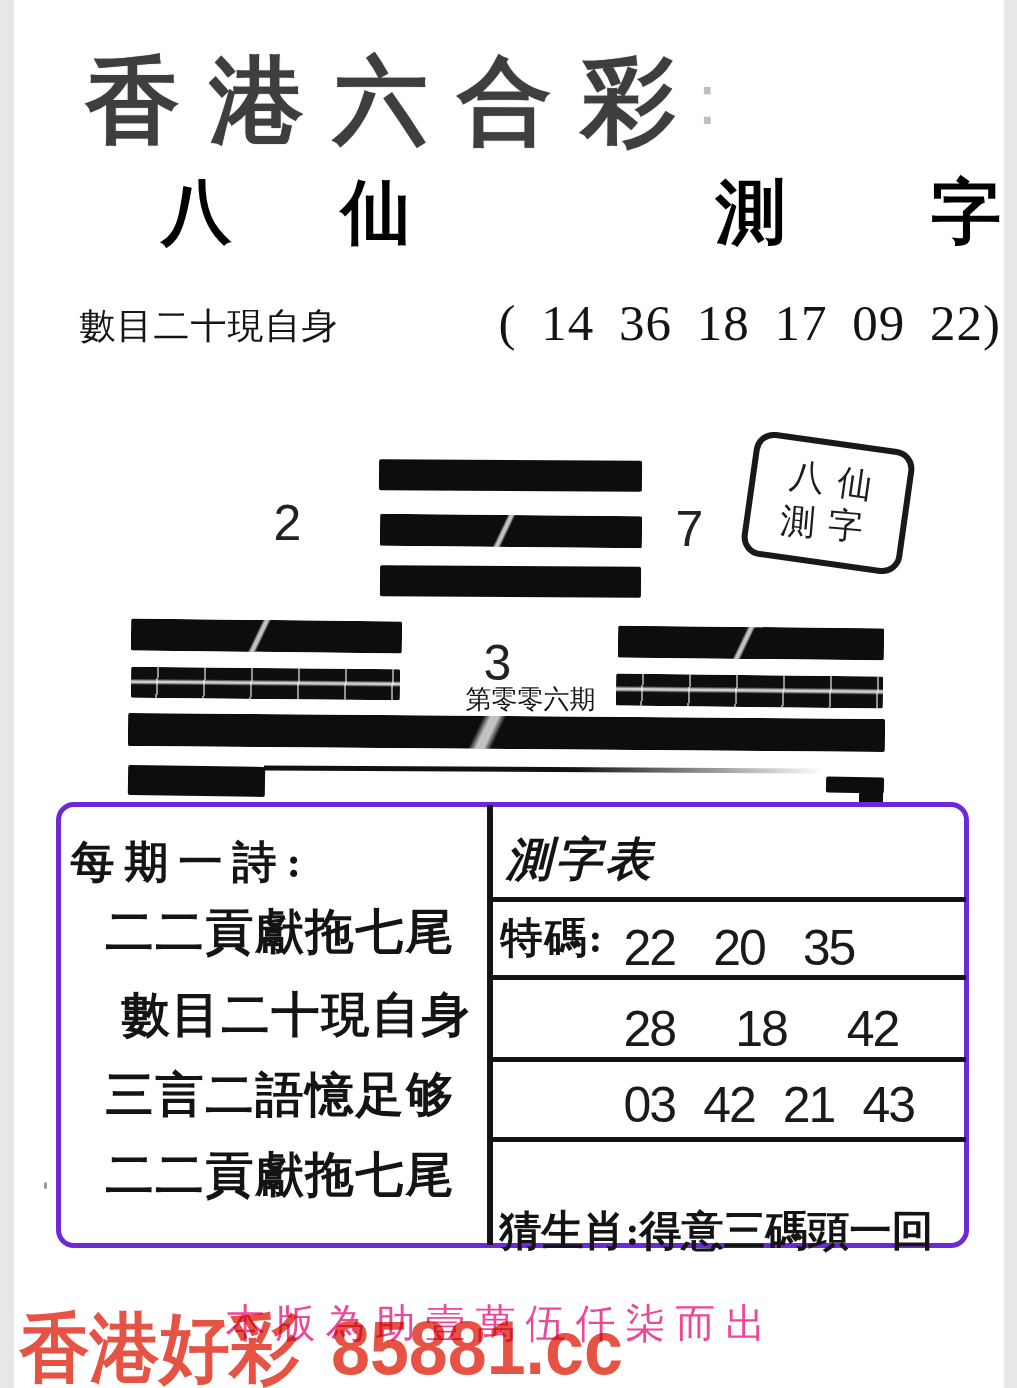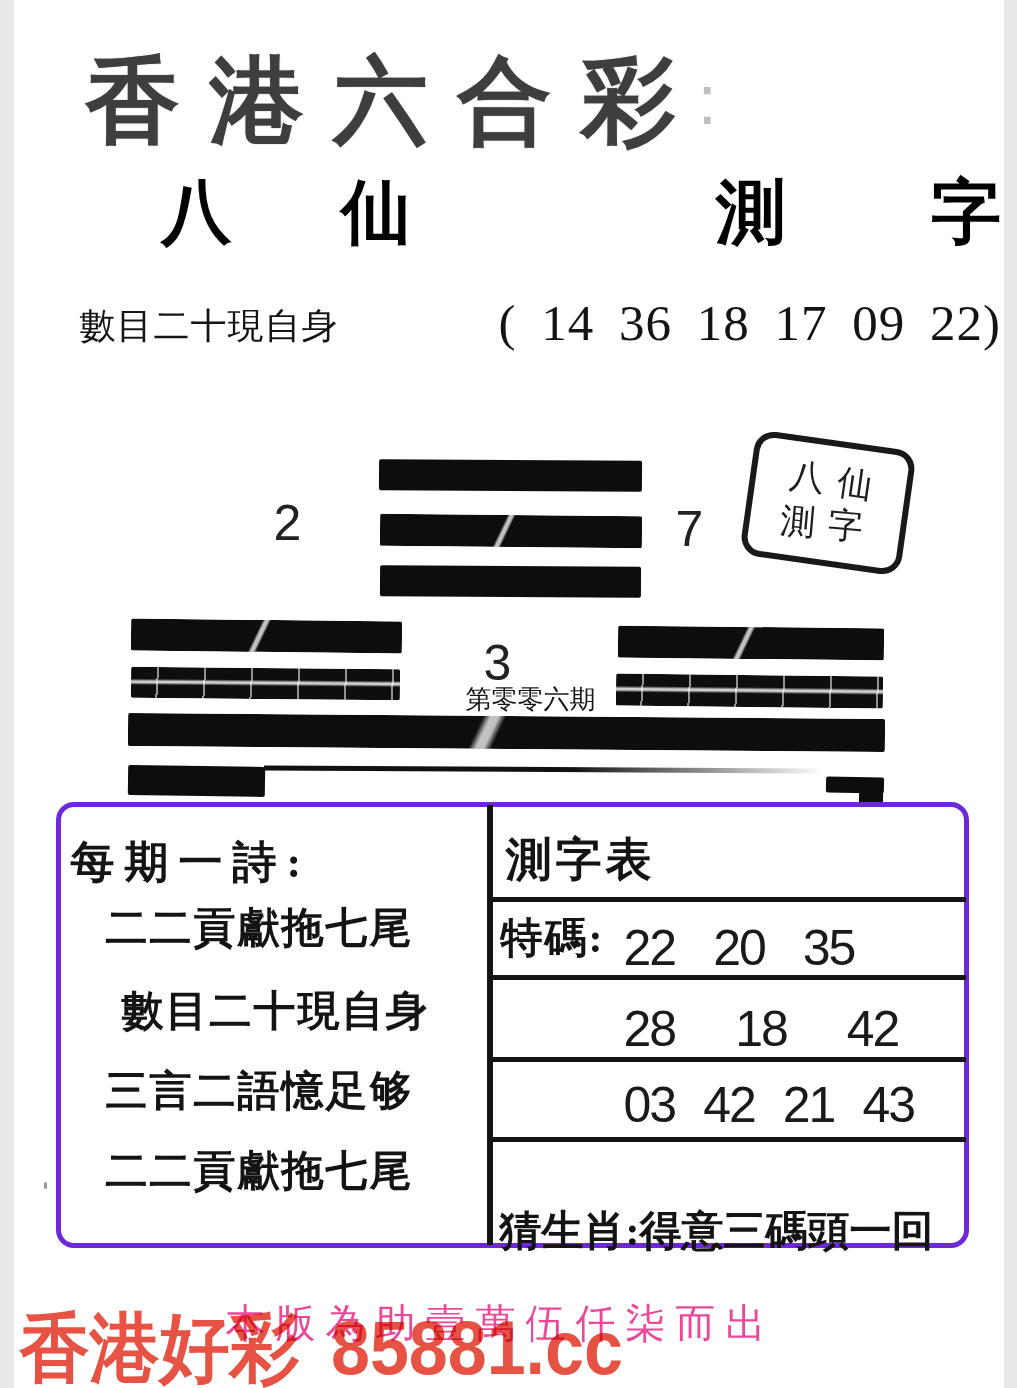--- a/index.html
+++ b/index.html
@@ -94,23 +94,23 @@
   }
   .panel .vdiv{
     position:absolute;left:426px;top:-2px;bottom:-2px;width:6px;background:#141414;
   }
   .panel .hdiv{
     position:absolute;left:430px;right:-2px;height:5px;background:#141414;
   }
   .hdiv-1{top:90px;} .hdiv-2{top:168px;} .hdiv-3{top:250px;} .hdiv-4{top:330px;}
   .panel .abs{position:absolute;}
   .poem-heading{left:10px;top:26px;font-size:44px;font-weight:700;letter-spacing:10px;}
-  .poem-line{left:45px;font-size:42px;font-weight:700;letter-spacing:2px;}
+  .poem-line{left:45px;font-size:48px;font-weight:700;letter-spacing:2px;}
   .poem-1{top:93px;} .poem-2{top:176px;margin-left:16px;} .poem-3{top:256px;} .poem-4{top:336px;}
-  .table-heading{left:445px;top:22px;font-size:46px;font-weight:700;letter-spacing:4px;}
+  .table-heading{left:445px;top:22px;font-size:46px;font-weight:700;letter-spacing:4px;font-style:italic;}
   .row-label{left:440px;font-size:42px;font-weight:700;letter-spacing:2px;}
   .label-special{top:103px;} .label-single{top:184px;}
   .numline{
     position:absolute;left:563px;
     font-family:"Liberation Sans", sans-serif;
     font-size:50px;letter-spacing:-2px;color:#1a1a1a;
   }
   .numline-special{top:112px;} .numline-special span + span{margin-left:38px;}
   .numline-single{top:193px;}  .numline-single span + span{margin-left:60px;}
   .numline-extra{top:269px;}   .numline-extra span + span{margin-left:28px;}

